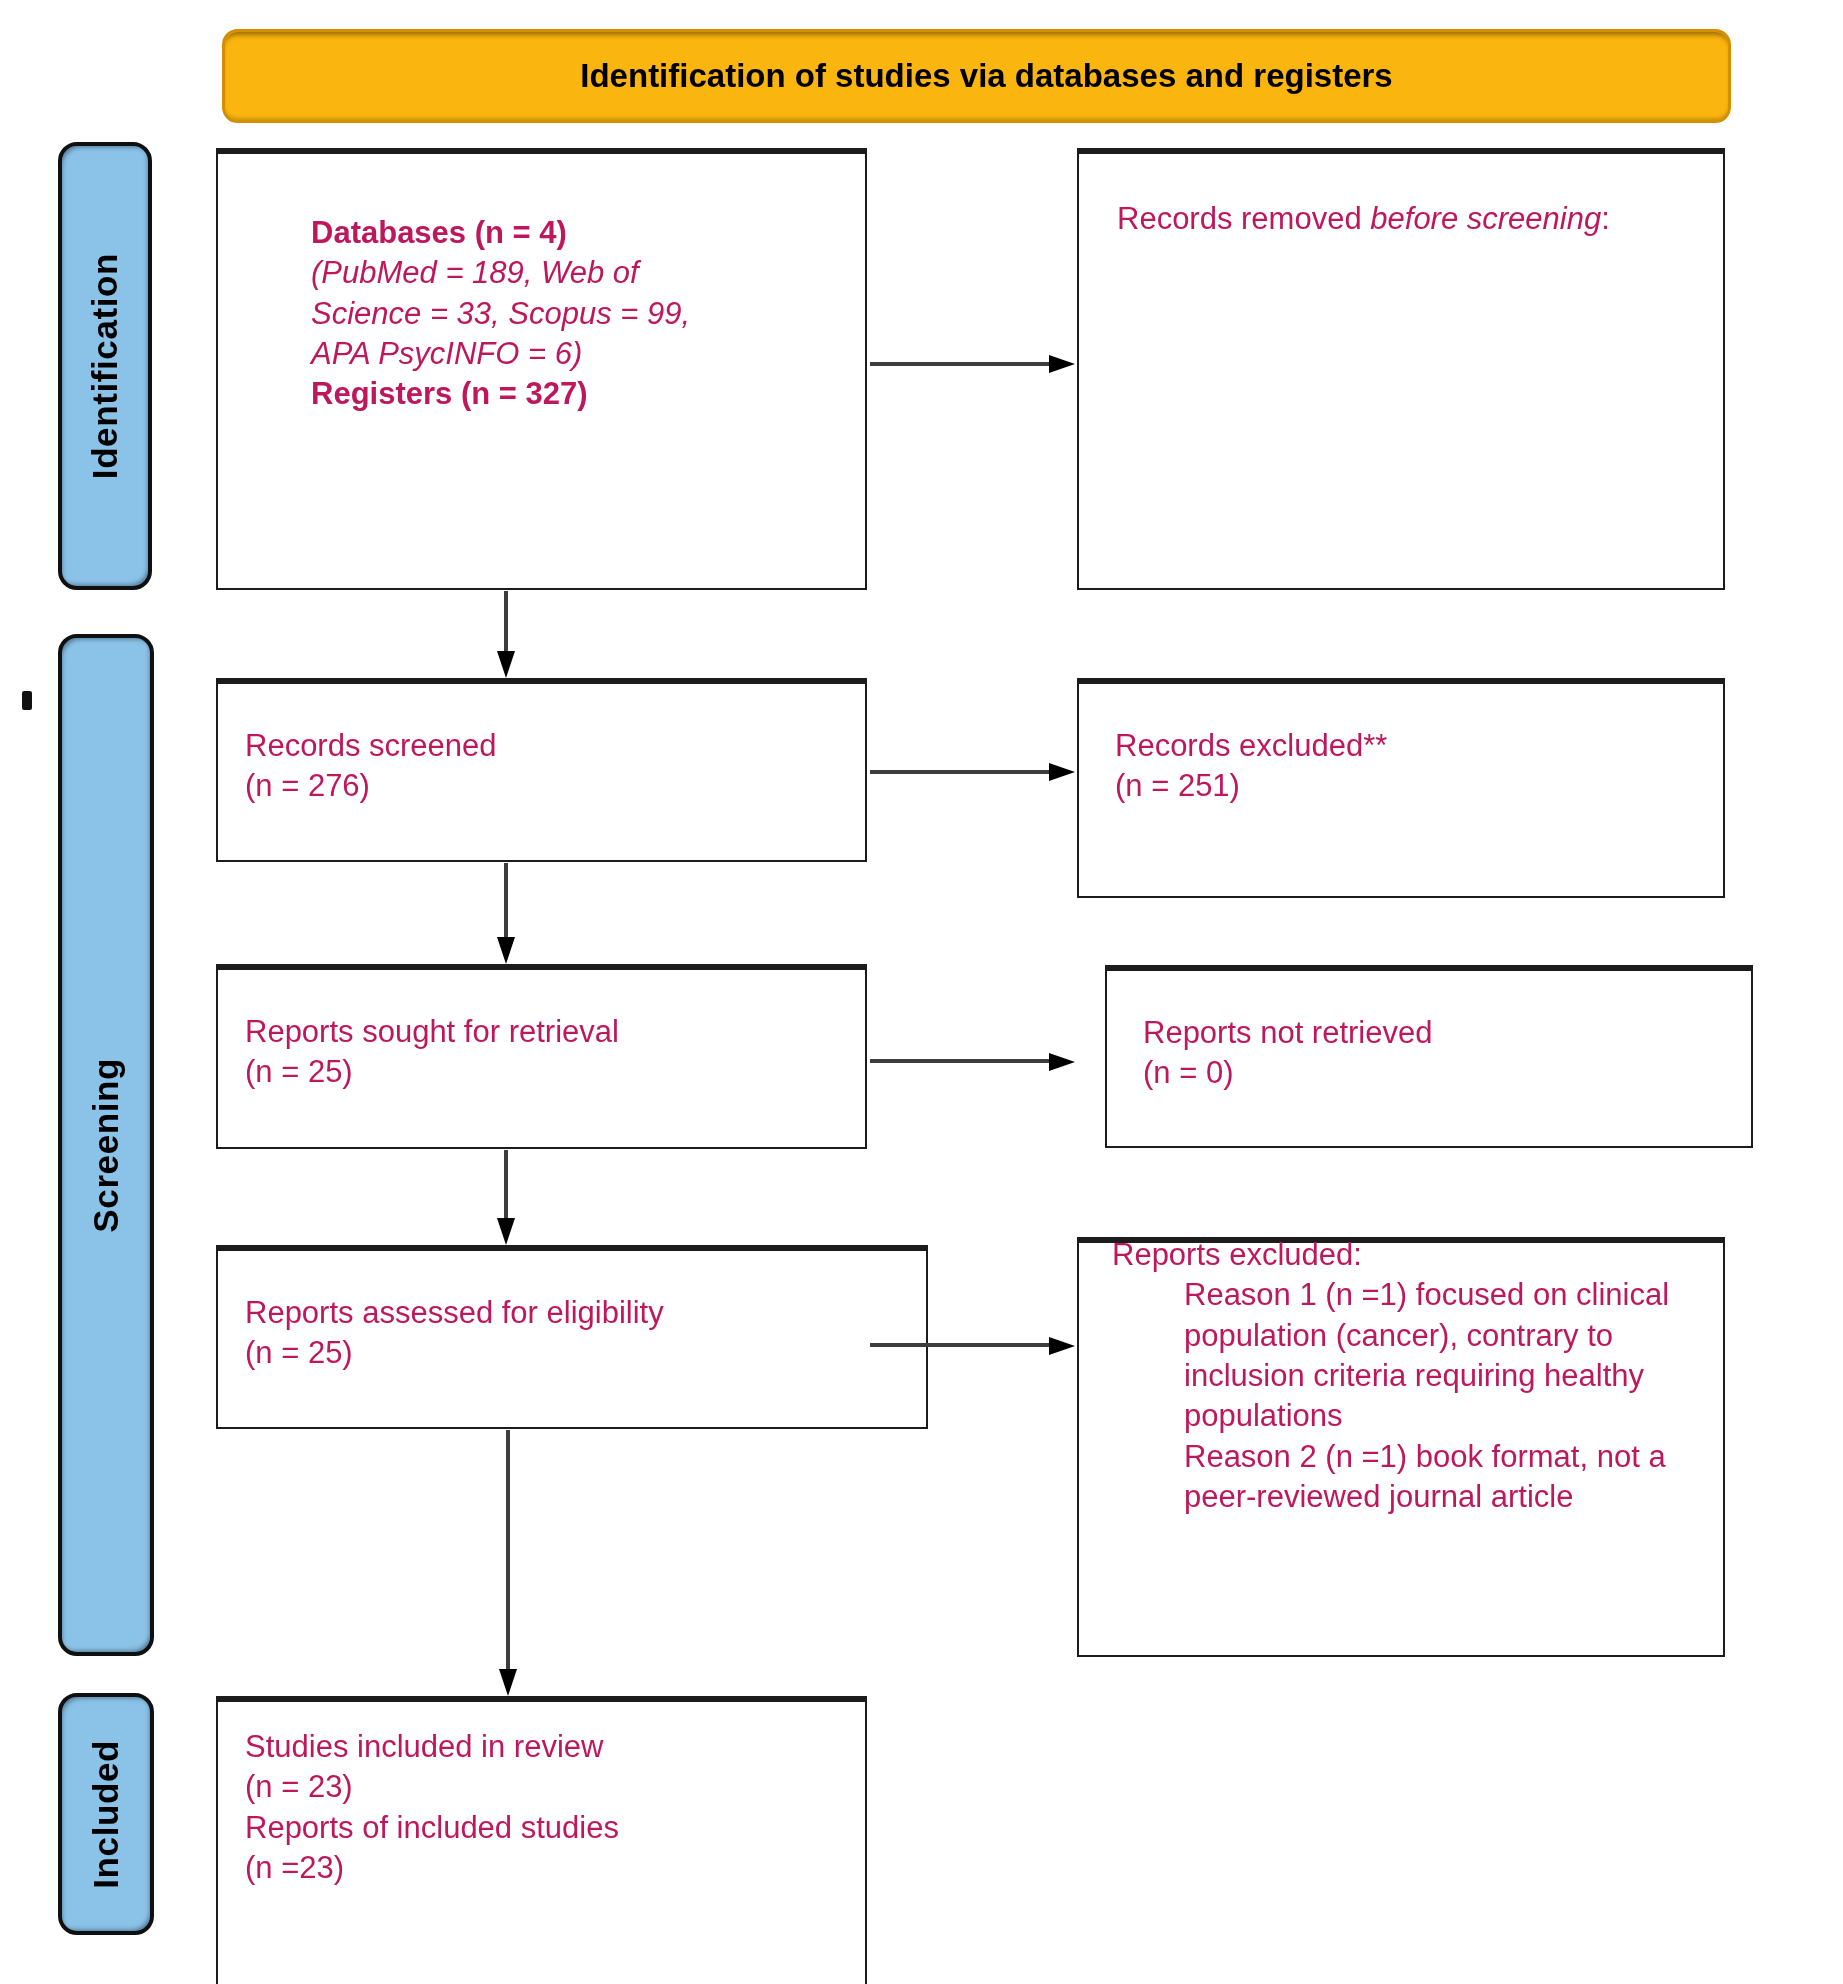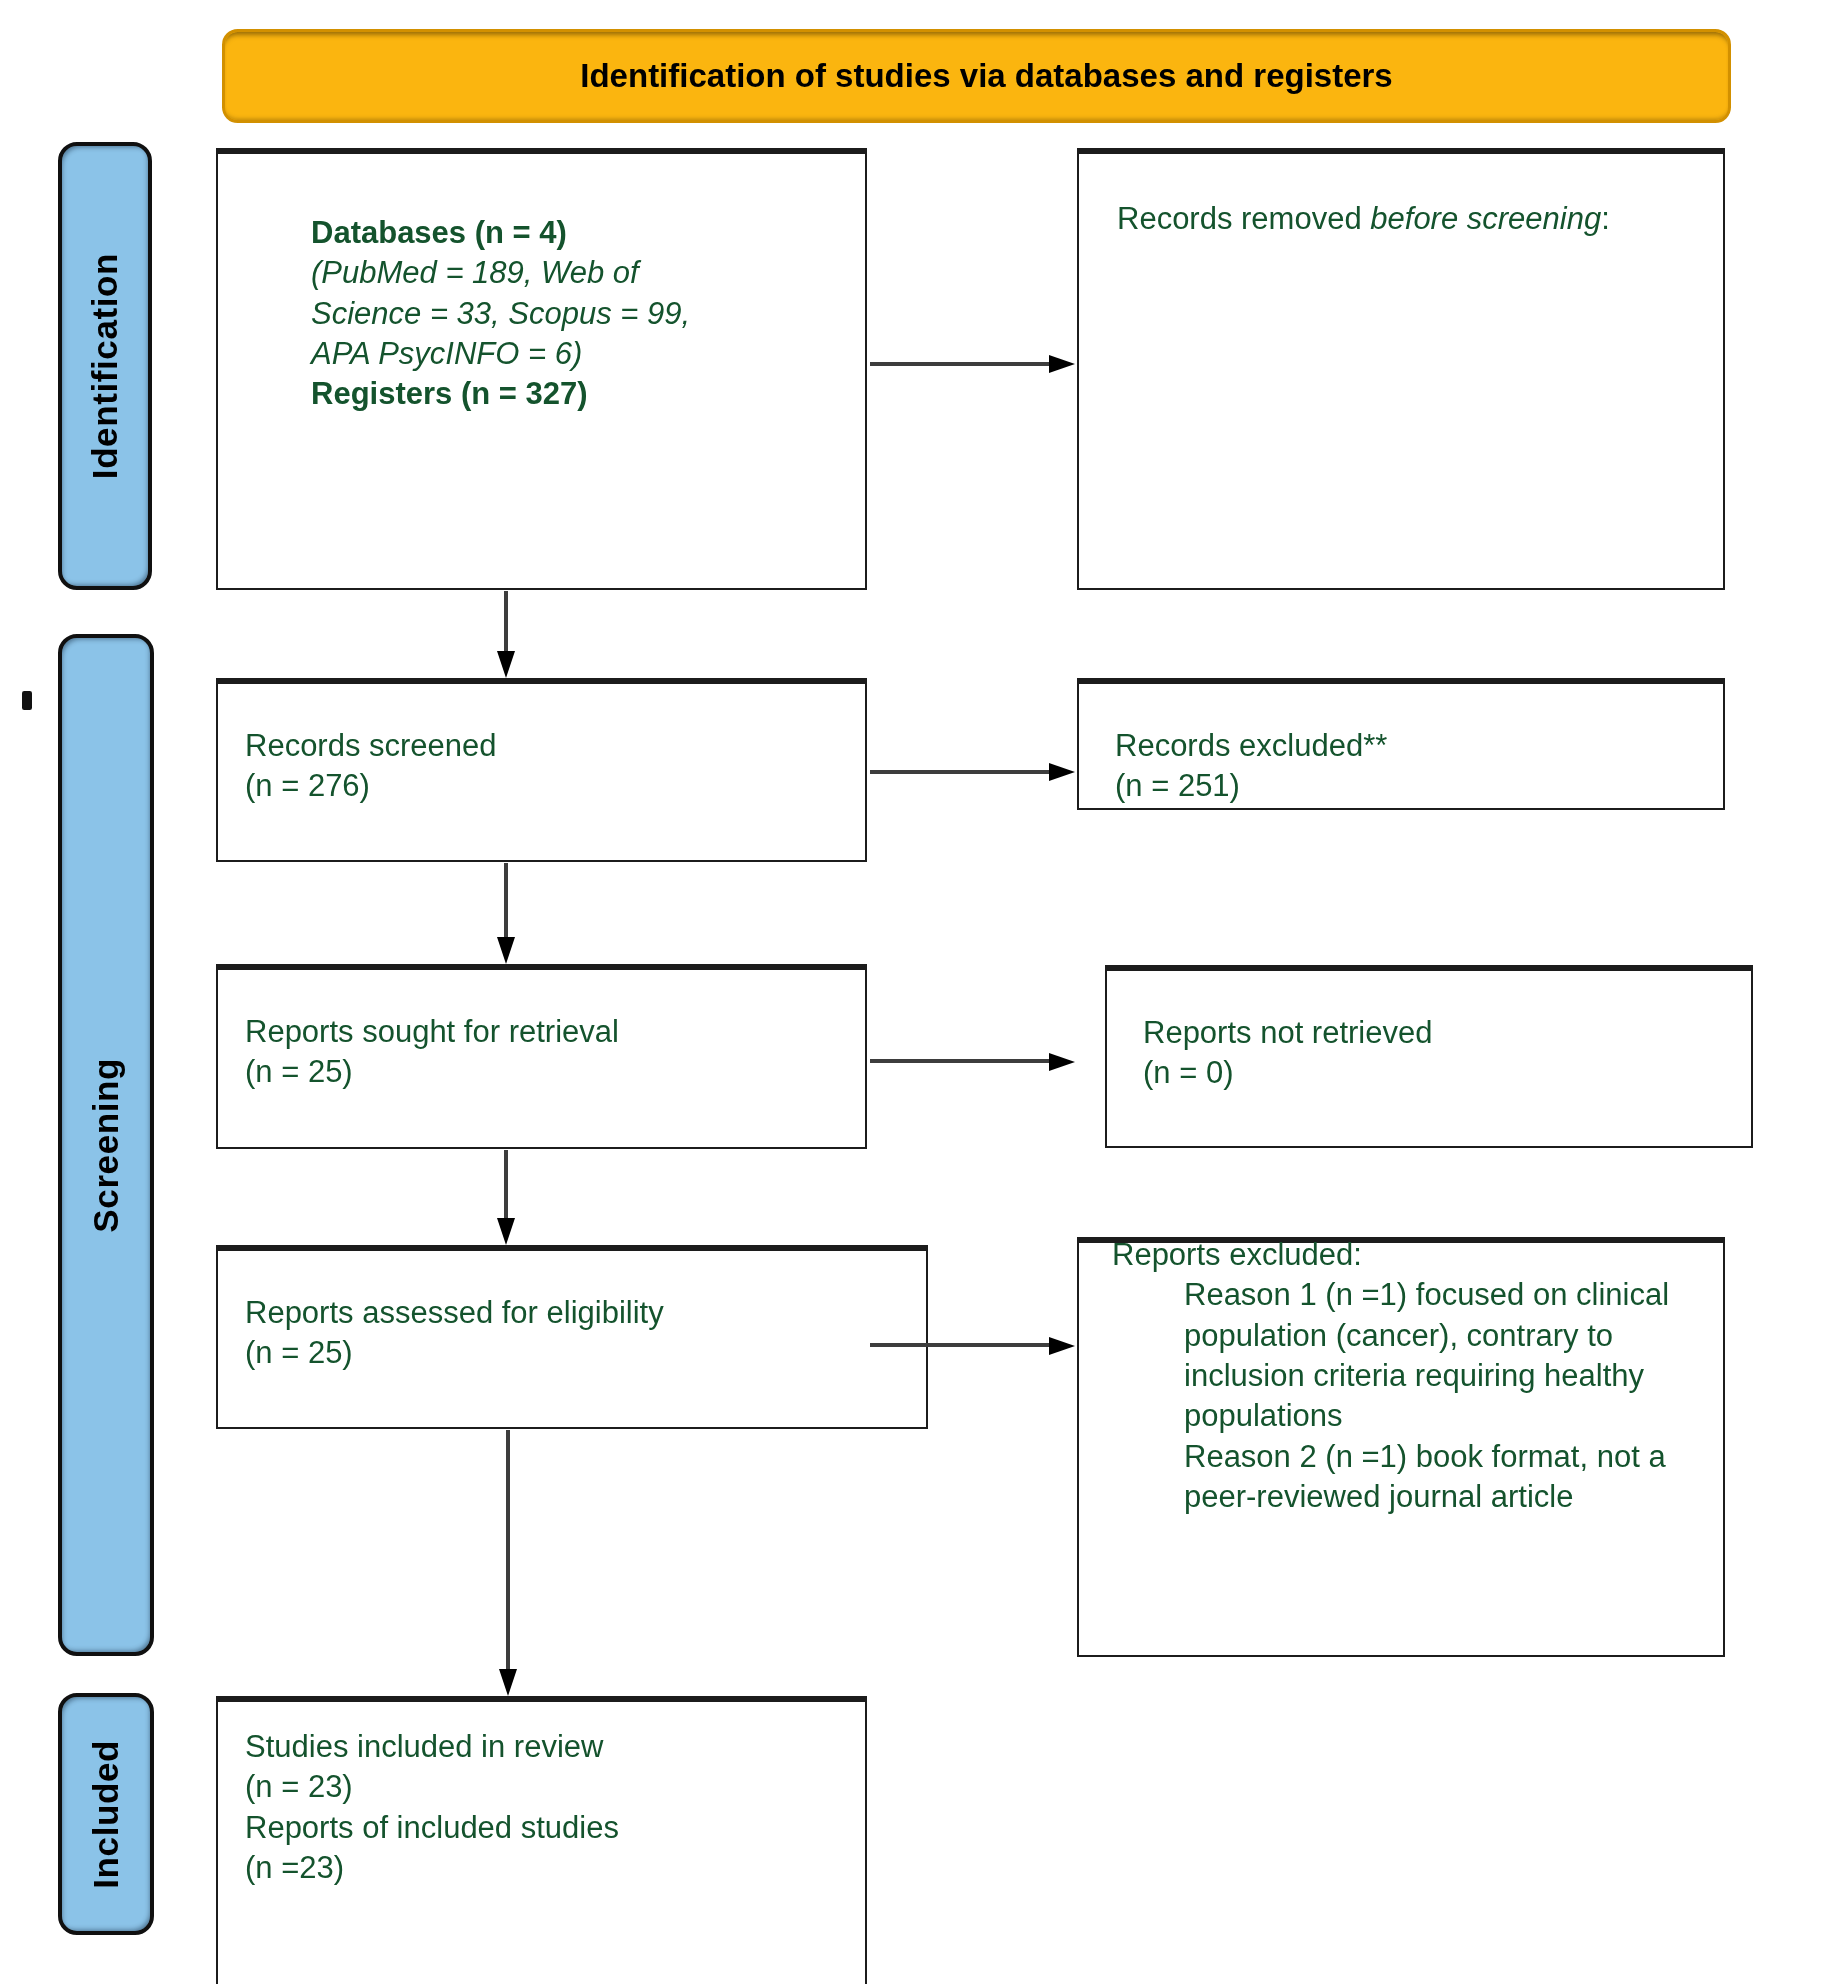--- a/index.html
+++ b/index.html
@@ -63,30 +63,30 @@
 
   
   .box {
     position: absolute;
     background: #ffffff;
     border: 2.8px solid #1C1C1C;
     border-top-width: 6.2px;
     box-sizing: border-box;
     font-size: 31px;
     line-height: 1.3;
-    color: #14532d;
+    color: #be185d;
   }
   .prelines { white-space: pre-line; }
   .bold   { font-weight: bold; }
   .italic { font-style: italic; }
 
   .box-sources            { left: 216px;  top: 148px;  width: 651px; height: 442px; padding: 59px 11.2px 0 93px; }
   .box-records-removed    { left: 1077px; top: 148px;  width: 648px; height: 442px; padding: 45px 14px 0 38px; }
   .box-records-screened   { left: 216px;  top: 678px; width: 651px; height: 184px; padding: 42px 11.2px 0 27px; }
-  .box-records-excluded   { left: 1077px; top: 678px; width: 648px; height: 132px; padding: 42px 14px 0 36px; }
+  .box-records-excluded   { left: 1077px; top: 678px; width: 648px; height: 220px; padding: 42px 14px 0 36px; }
   .box-reports-sought     { left: 216px;  top: 964px; width: 651px; height: 185px; padding: 42px 11.2px 0 27px; }
   .box-reports-notret     { left: 1077px; top: 965px; width: 648px; height: 183px; padding: 42px 14px 0 36px; margin-left: 28px; }
   .box-reports-assessed   { left: 216px;  top: 1245px; width: 712px; height: 184px; padding: 42px 11.2px 0 27px; }
   .box-reports-excluded   { left: 1077px; top: 1237px; width: 648px; height: 420px; padding: 0 14px 0 33px; }
   .box-included           { left: 216px;  top: 1696px; width: 651px; height: 296px; padding: 25px 11.2px 0 27px; }
 
   .box-reports-excluded .excl-heading { margin-top: -7.9px; }
   .indent-items > div { margin-left: 66px; }
   .box-reports-excluded .indent-items > div { margin-left: 72px; }
 

